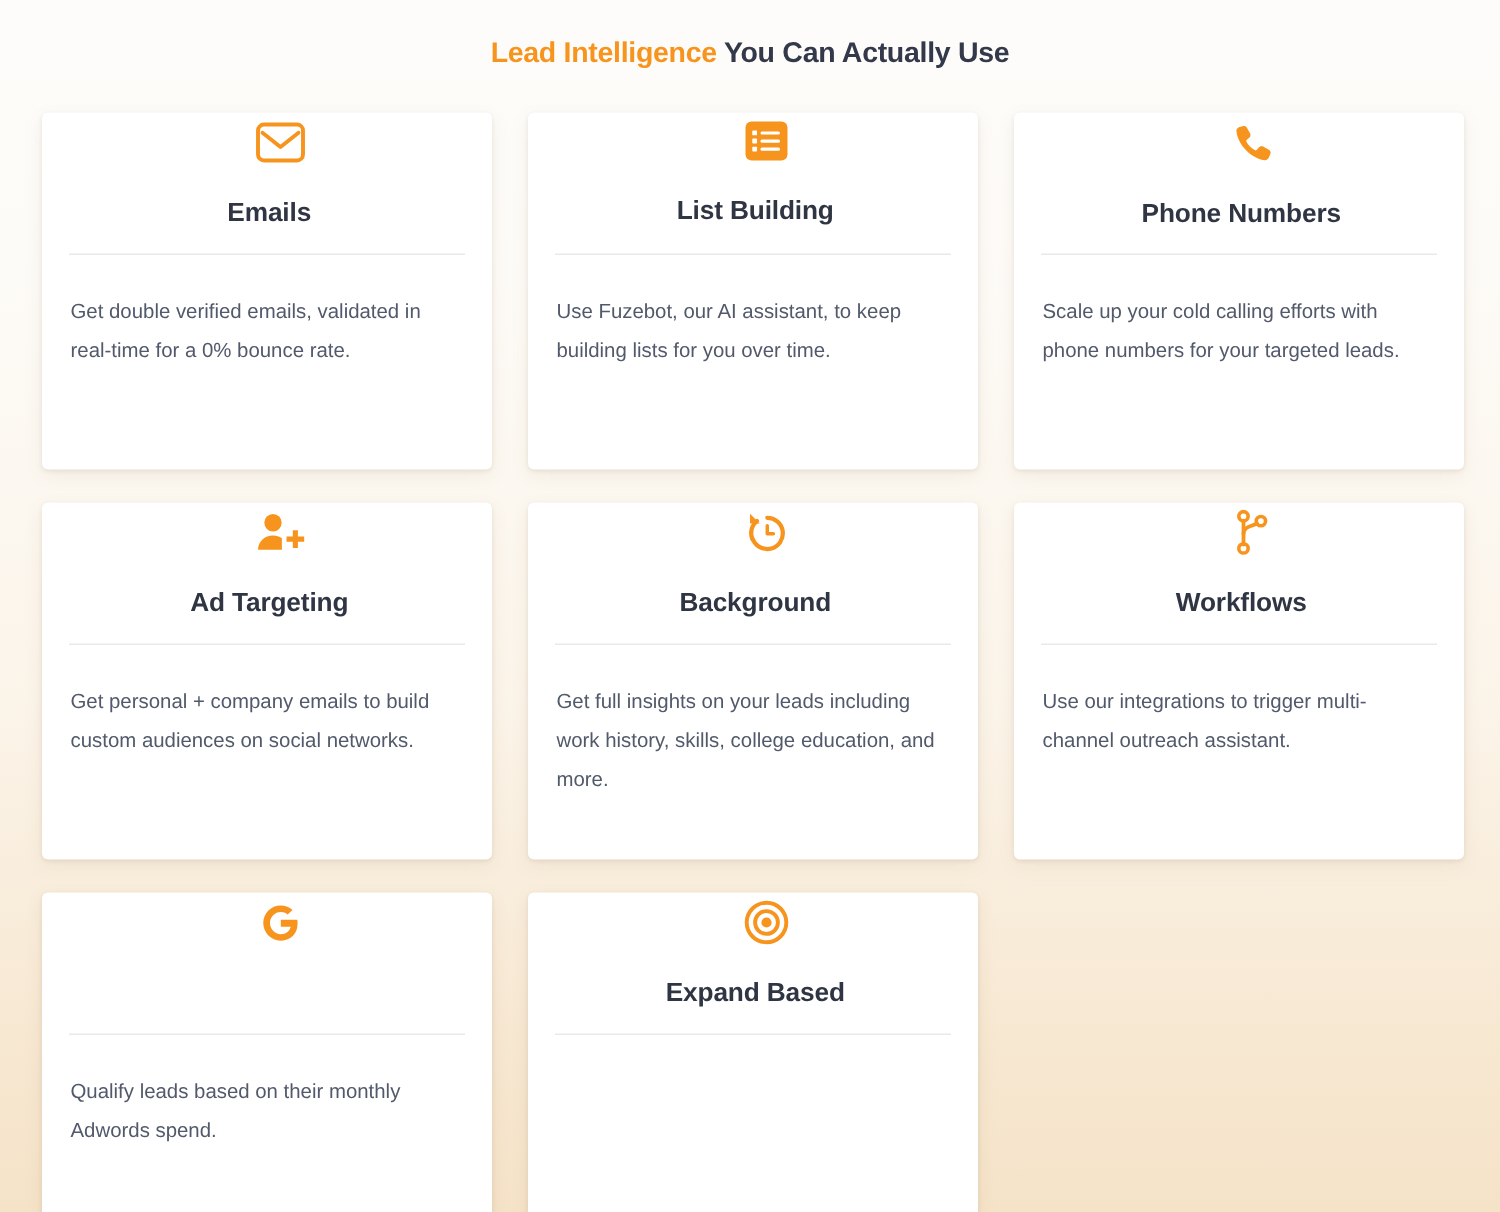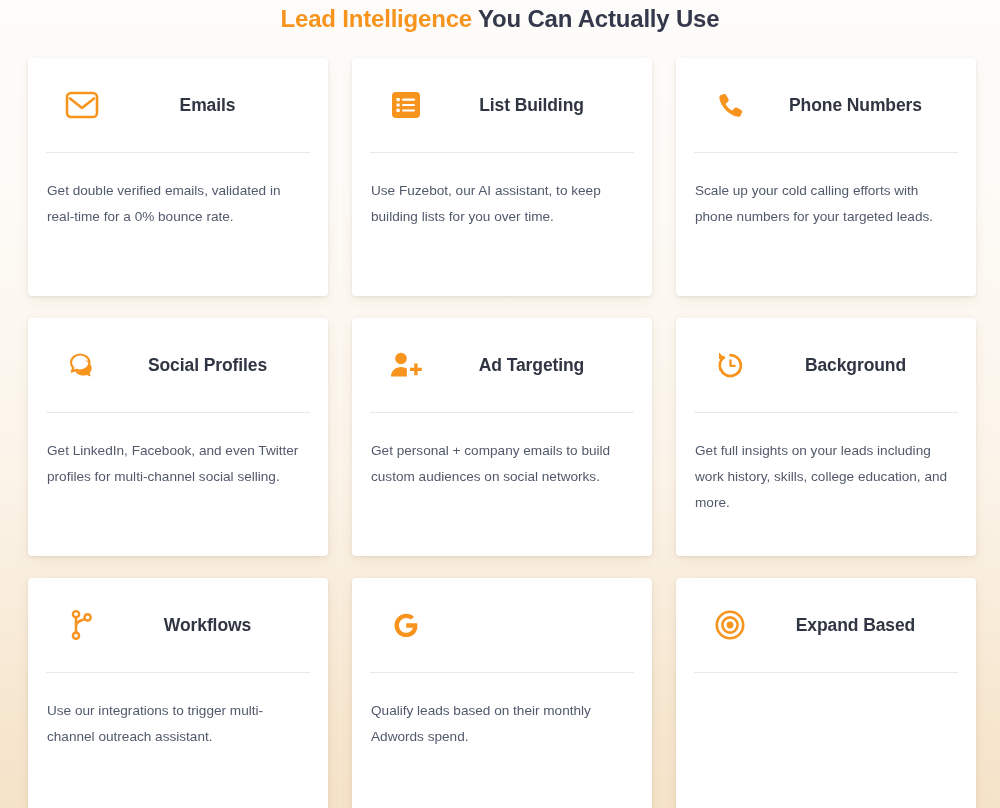--- a/index.html
+++ b/index.html
@@ -17,22 +17,22 @@
                 #fdfbf7 22%,
                 #fbf4e9 58%,
                 #f7e8d2 85%,
                 #f5e3c8 100%);
     position: relative;
   }
 
   
   .page-heading {
     text-align: center;
-    padding-top: 2px;
-    font-size: 24px;
+    padding-top: 19px;
+    font-size: 19px;
     font-weight: bold;
     letter-spacing: -0.2px;
     line-height: 34px;
     white-space: nowrap;
   }
   .heading-accent { color: #f7941e; }
   .heading-rest   { color: #33394a; }
 
   
   .card-grid {
@@ -54,20 +54,21 @@
     display: flex;
     flex-direction: column;
   }
 
   .card-head {
     height: 94px;
     display: flex;
     align-items: center;
     gap: 16px;
     padding-left: 17px;
+    flex-direction: column;
   }
 
   .card-icon {
     width: 40px;
     height: 40px;
     flex: 0 0 40px;
     display: flex;
     align-items: center;
     justify-content: center;
   }
@@ -149,33 +150,20 @@
         <svg width="30" height="30" viewBox="0 0 30 30">
           <path d="M8.4 3.2c1.1-.5 2.3-.1 2.9 1l2.1 3.8c.5 1 .3 2.2-.6 2.9l-1.6 1.3c-.4.3-.5.8-.3 1.2 1.3 2.5 3.3 4.5 5.8 5.8.4.2.9.1 1.2-.3l1.3-1.6c.7-.9 1.9-1.1 2.9-.6l3.8 2.1c1.1.6 1.5 1.8 1 2.9l-1.1 2.5c-.5 1.1-1.7 1.8-2.9 1.6C14.2 24.5 5.5 15.8 4.3 6.8c-.2-1.2.5-2.4 1.6-2.9z" fill="#f7941e"></path>
         </svg>
       </span>
       <span class="card-title">Phone Numbers</span>
     </div>
     <div class="card-divider"></div>
     <div class="card-body">Scale up your cold calling efforts with phone numbers for your targeted leads.</div>
   </div>
 
-  <div class="feature-card">
-    <div class="card-head">
-      <span class="card-icon">
-        <svg width="34" height="30" viewBox="0 0 34 30">
-          <path d="M24.5 12.5c0 4.4-4.2 8-9.3 8-1.3 0-2.6-.2-3.7-.7l-4.6 1.7 1.4-3.8c-1.4-1.4-2.3-3.2-2.3-5.2 0-4.4 4.2-8 9.2-8s9.3 3.6 9.3 8z" fill="none" stroke="#f7941e" stroke-width="2.2" stroke-linejoin="round"></path>
-          <path d="M18.5 10.8c4.6.3 8.2 3.5 8.2 7.4 0 1.8-.8 3.5-2.1 4.8l1.3 3.6-4.3-1.6c-1 .4-2.2.6-3.4.6-3.8 0-7-2-8.3-4.8 1.1.3 2.3.5 3.5.5 5.8 0 10.5-4.1 10.5-9.2 0-.5 0-1-.1-1.4z" fill="#f7941e"></path>
-        </svg>
-      </span>
-      <span class="card-title">Social Profiles</span>
-    </div>
-    <div class="card-divider"></div>
-    <div class="card-body">Get LinkedIn, Facebook, and even Twitter profiles for multi-channel social selling.</div>
-  </div>
 
   <div class="feature-card">
     <div class="card-head">
       <span class="card-icon">
         <svg width="34" height="30" viewBox="0 0 34 30">
           <circle cx="12" cy="8.5" r="5.8" fill="#f7941e"></circle>
           <path d="M2 26.5c0-5.4 4.5-9.5 10-9.5 2.2 0 4.3.7 5.9 1.8v7.7z" fill="#f7941e"></path>
           <path d="M25.2 13.5h3.4v4.2h4.2v3.4h-4.2v4.2h-3.4v-4.2H21v-3.4h4.2z" fill="#f7941e"></path>
         </svg>
       </span>

